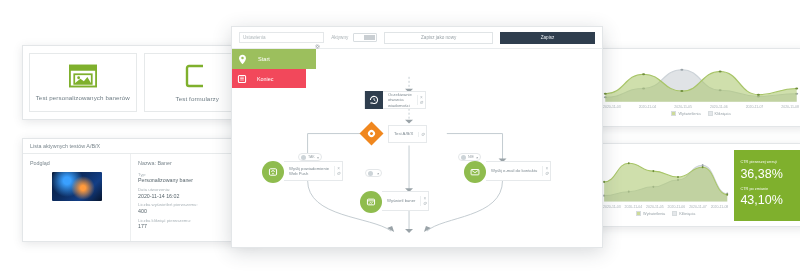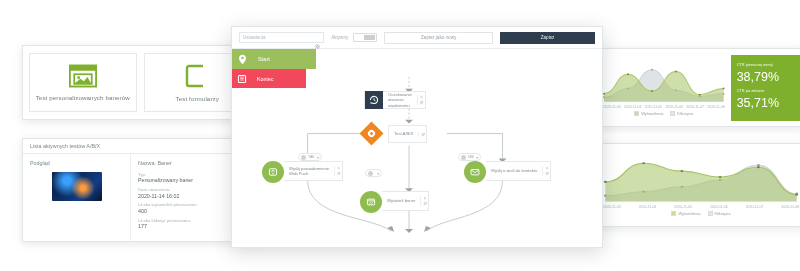--- a/index.html
+++ b/index.html
@@ -267,26 +267,20 @@
           <span class="legend-item">
             <i class="legend-swatch sw-green"></i>
             <span class="lbl">Wyświetlenia</span>
           </span>
           <span class="legend-item">
             <i class="legend-swatch sw-grey"></i>
             <span class="lbl">Kliknięcia</span>
           </span>
         </div>
       </div>
-      <div class="cc-stats">
-        <span class="stat-label">CTR pierwszej wersji</span>
-        <span class="stat-value">38,79%</span>
-        <span class="stat-label">CTR po zmianie</span>
-        <span class="stat-value">35,71%</span>
-      </div>
     </div>
   </div>
 
   <div class="panel chart-card" id="chart-card-2">
     <div class="cc-inner">
       <div class="cc-plot">
         <svg class="plot-svg" id="svg-chart-1" viewBox="0 0 120 44" preserveAspectRatio="none">
             <path d="M2 37.2 C13.6 37.2,13.6 34,25.2 34 C36.8 34,36.8 30,48.4 30 C60 30,60 24.4,71.6 24.4 C83.19999999999999 24.4,83.19999999999999 12.399999999999999,94.8 12.399999999999999 C106.4 12.399999999999999,106.4 35.6,118 35.6 L118 42 L2 42 Z" fill="rgba(213,218,222,.75)"></path>
             <path d="M2 37.2 C13.6 37.2,13.6 34,25.2 34 C36.8 34,36.8 30,48.4 30 C60 30,60 24.4,71.6 24.4 C83.19999999999999 24.4,83.19999999999999 12.399999999999999,94.8 12.399999999999999 C106.4 12.399999999999999,106.4 35.6,118 35.6" fill="none" stroke="#cdd3d8" stroke-width="0.9"></path>
             <circle cx="2" cy="37.2" r="0.9" fill="#9aa3a8"></circle>
@@ -315,20 +309,26 @@
         <div class="legend-row">
           <span class="legend-item">
             <i class="legend-swatch sw-green"></i>
             <span class="lbl">Wyświetlenia</span>
           </span>
           <span class="legend-item">
             <i class="legend-swatch sw-grey"></i>
             <span class="lbl">Kliknięcia</span>
           </span>
         </div>
+      </div>
+      <div class="cc-stats">
+        <span class="stat-label">CTR pierwszej wersji</span>
+        <span class="stat-value">36,38%</span>
+        <span class="stat-label">CTR po zmianie</span>
+        <span class="stat-value">43,10%</span>
       </div>
     </div>
   </div>
 
   <div class="panel" id="editor-panel">
 
     <div class="toolbar">
       <div class="tb-input">
         <span class="ph">Ustawienia</span>
         <span class="tb-gear">

